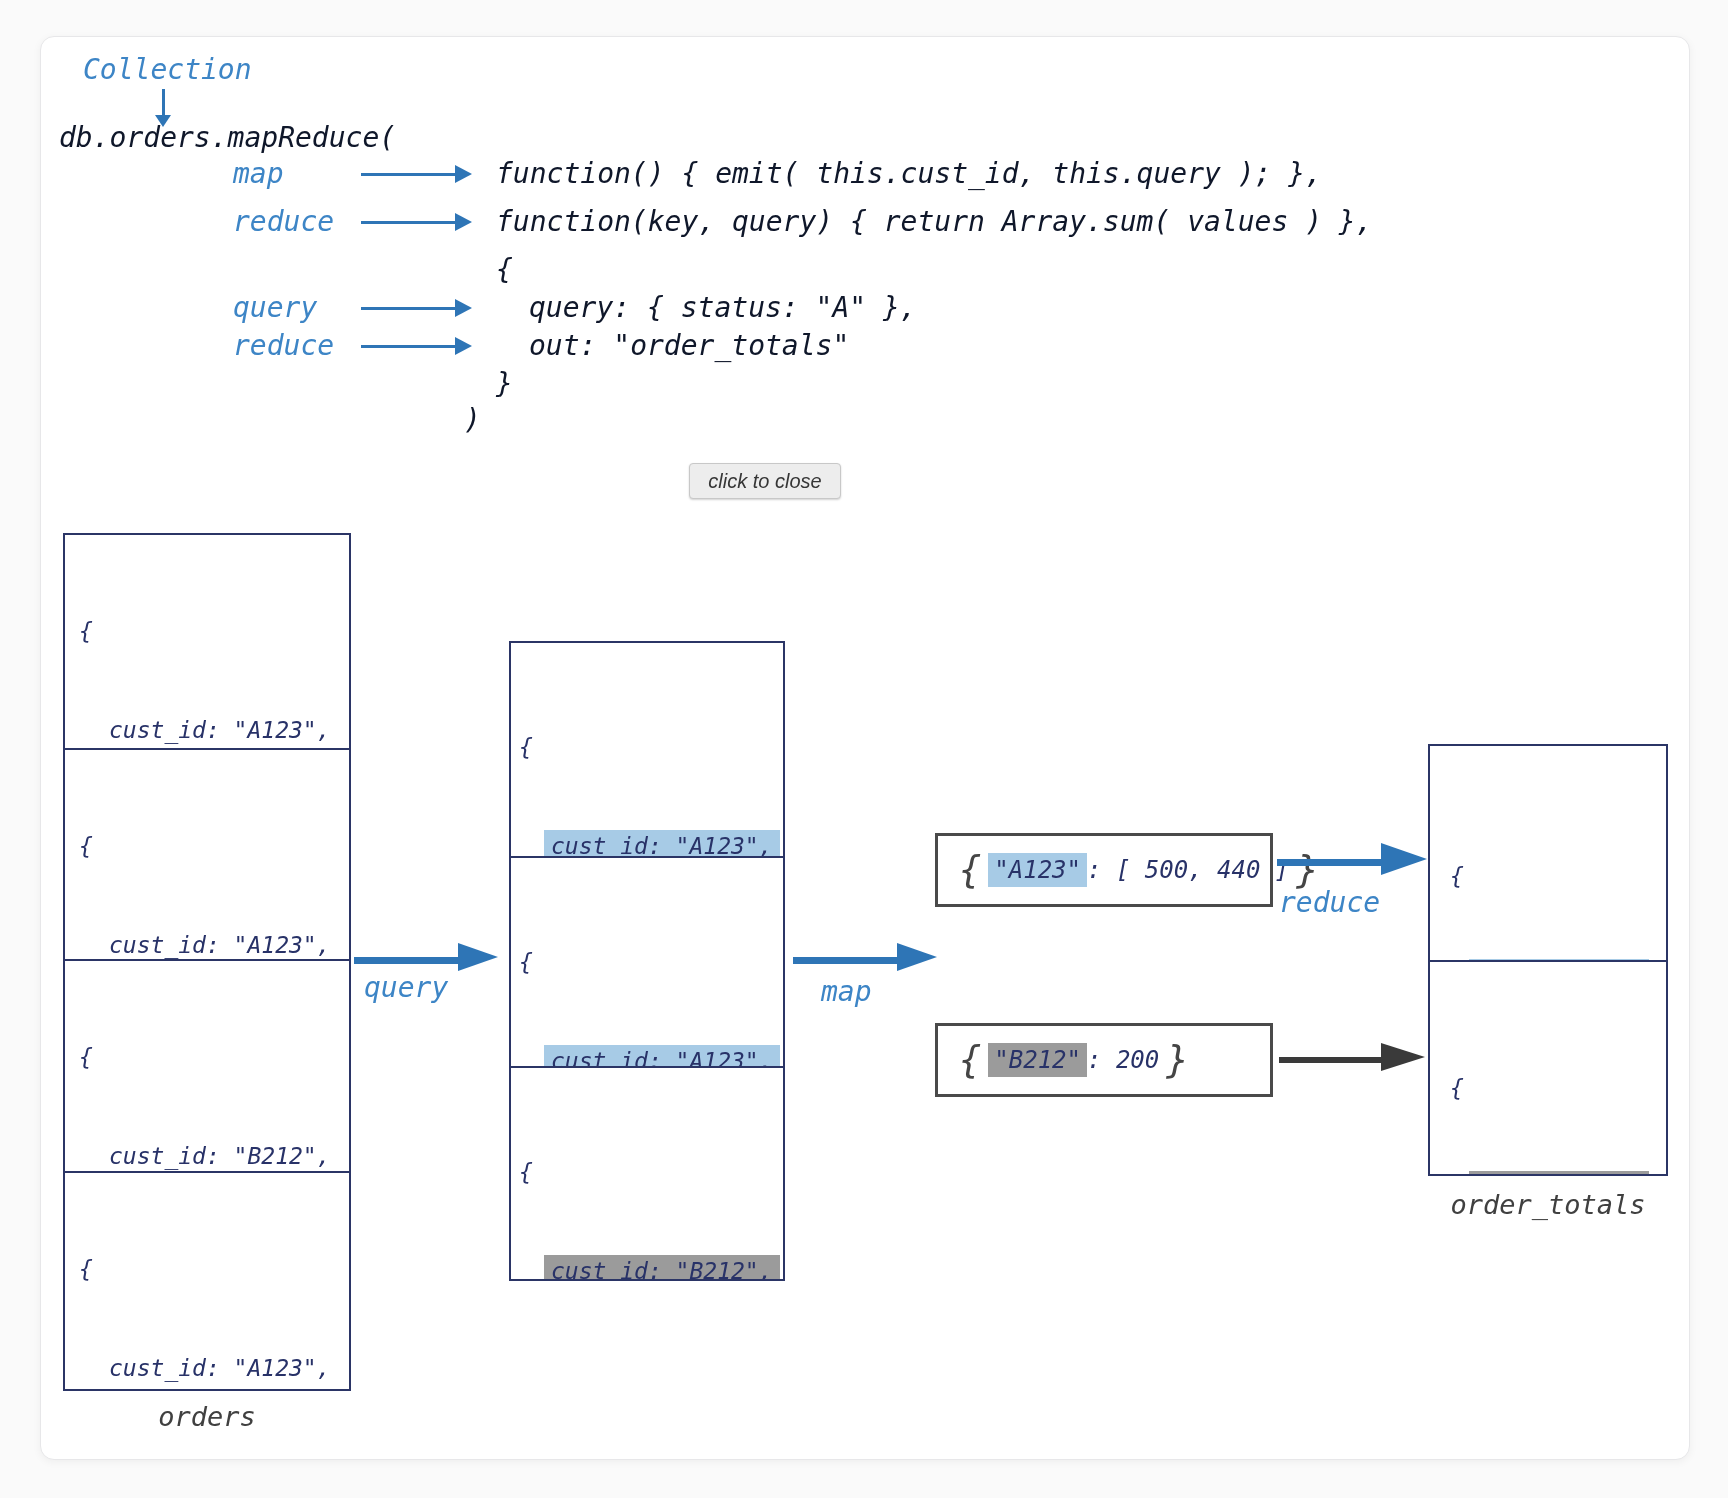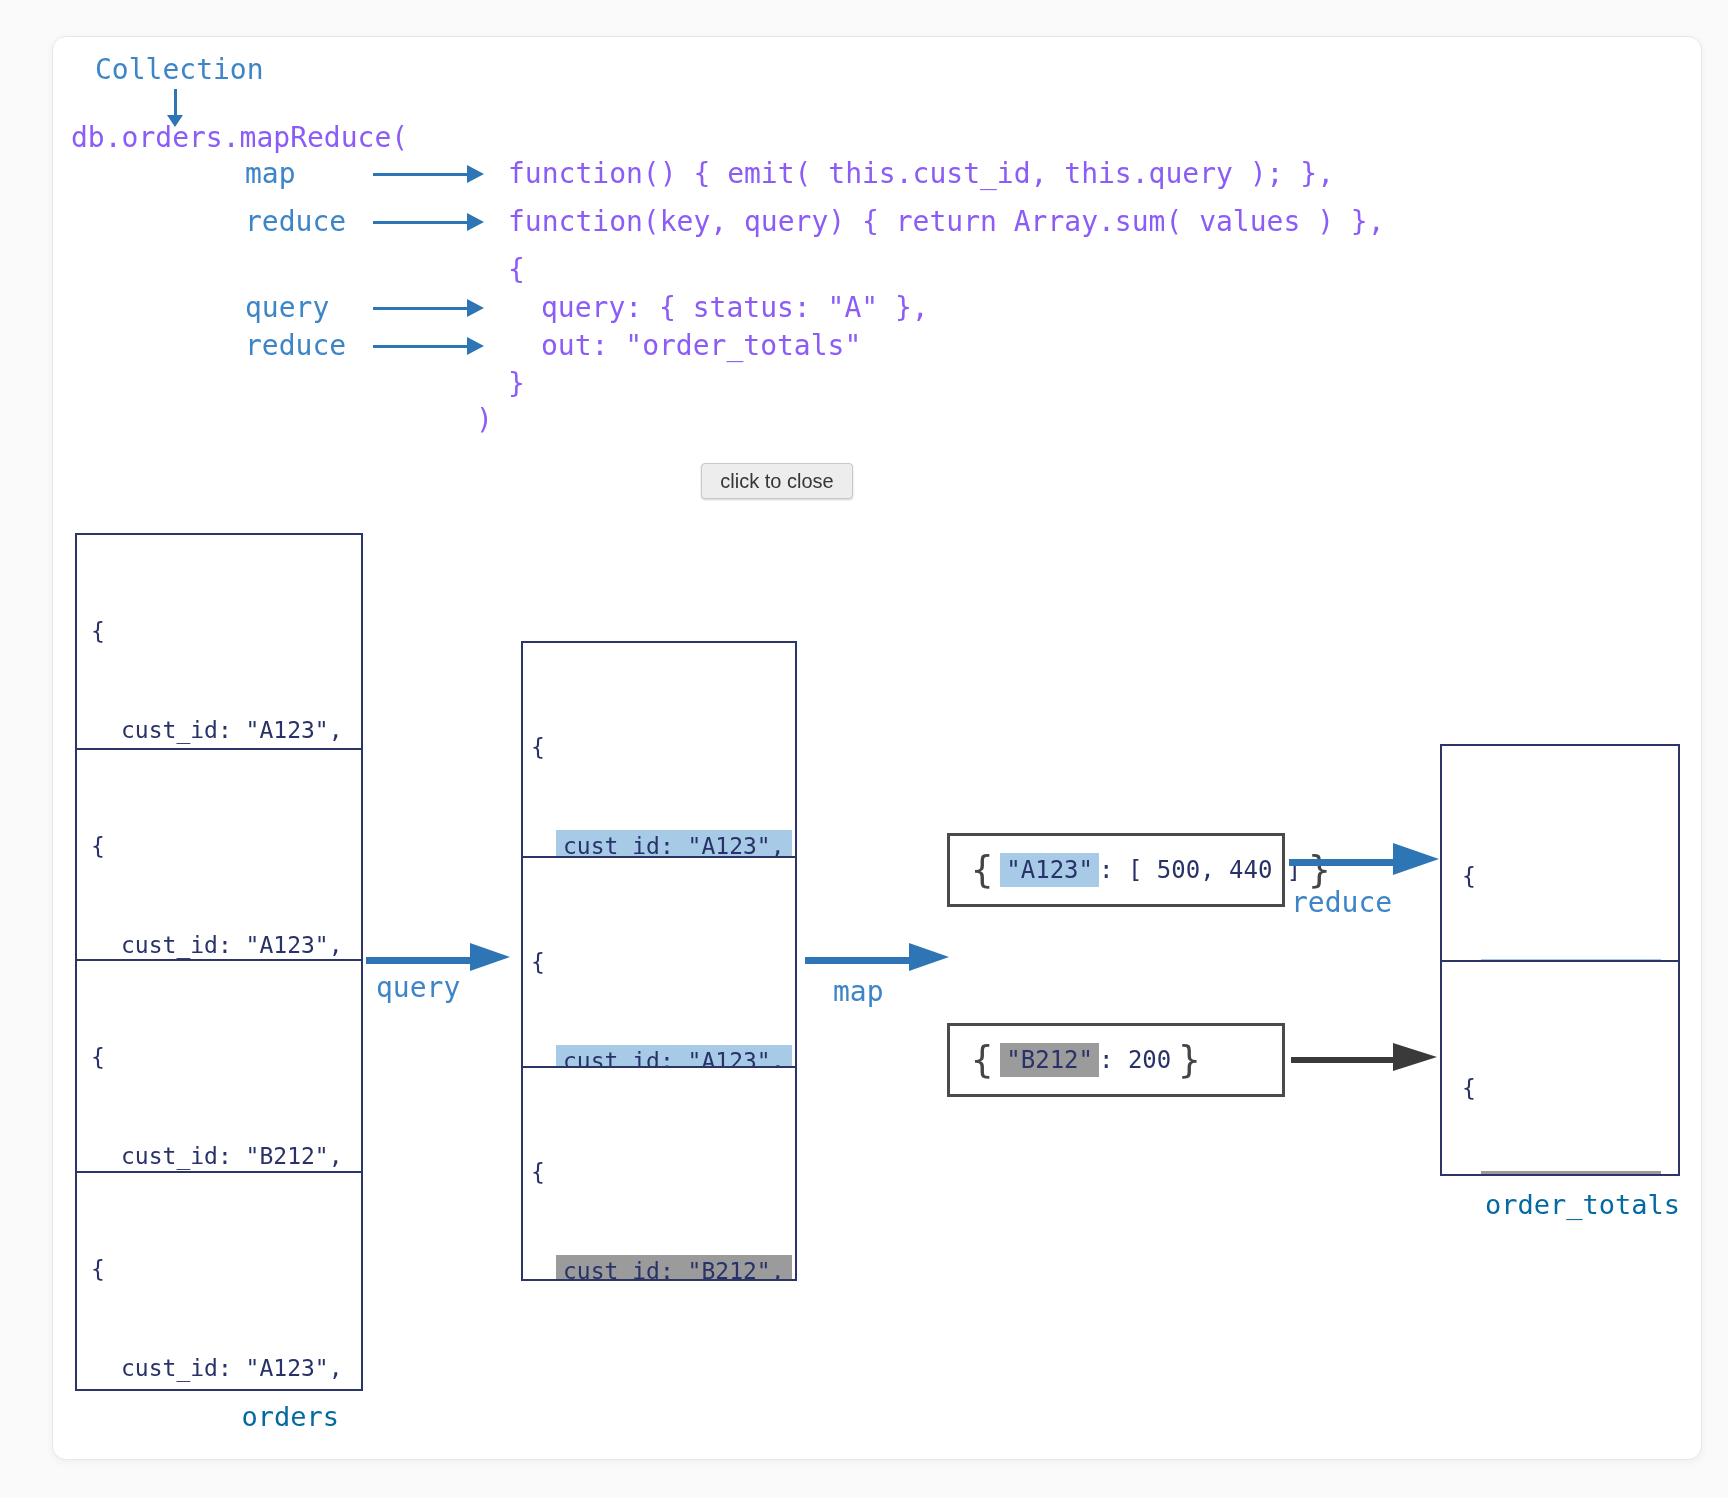--- a/index.html
+++ b/index.html
@@ -1,22 +1,22 @@
 <!DOCTYPE html>
 <html><head>
 <meta charset="utf-8">
 <style>
   * { margin:0; padding:0; box-sizing:border-box; }
   html,body { width:1728px; height:1498px; background:#fafafa;
               font-family:"DejaVu Sans Mono","Liberation Mono",monospace; }
-  .card { position:absolute; left:52px; top:36px; width:1650px; height:1424px;
+  .card { position:absolute; left:40px; top:36px; width:1650px; height:1424px;
           background:#ffffff; border:1px solid #e7e7e9; border-radius:14px;
-          box-shadow:0 2px 8px rgba(0,0,0,0.05); overflow:hidden; }
+          box-shadow:0 2px 8px rgba(0,0,0,0.05); overflow:hidden;font-style:italic; }
   .abs { position:absolute; }
-  .navy { color:#8b5cf6; }
+  .navy { color:#0f172a; }
   .blue-label { color:#3d85c6; }
   .code28 { font-size:28px; line-height:34px; white-space:pre; }
   .code23 { font-size:23px; line-height:33px; white-space:pre; }
 
   
   .sm-arrow-line { position:absolute; height:3px; width:94px; background:#2e75b6; }
   .sm-arrow-head { position:absolute; width:0; height:0;
                    border-top:9px solid transparent; border-bottom:9px solid transparent;
                    border-left:17px solid #2e75b6; }
   
@@ -42,21 +42,21 @@
   .hl { display:inline-block; padding:2px 7px; margin-left:-7px; line-height:29px; }
   .hl-blue { background:#a7cbe6; }
   .hl-gray { background:#9b9b9b; }
 
   .emit-box { position:absolute; width:338px; height:74px; border:3px solid #4a4a4a;
               background:#fff; display:flex; align-items:center; padding-left:14px; }
   .emit-brace { font-size:37px; color:#454545; line-height:1; padding:0 7px; }
   .emit-text { font-size:24px; color:#283268; white-space:pre; }
   .emit-key { padding:3px 6px; }
 
-  .box-title { position:absolute; width:240px; text-align:right; font-size:27px; color:#0369a1; }
+  .box-title { position:absolute; width:240px; text-align:center; font-size:27px; color:#404040; }
 
   .tooltip { position:absolute; left:648px; top:426px; width:152px; height:36px;
              background:#ededed; border:1px solid #c8c8c8; border-radius:4px;
              box-shadow:0 1px 2px rgba(0,0,0,0.18);
              font-family:"Liberation Sans","DejaVu Sans",sans-serif; font-size:20px;
              color:#363636; text-align:center; line-height:34px; }
 </style>
 </head>
 <body>
 

